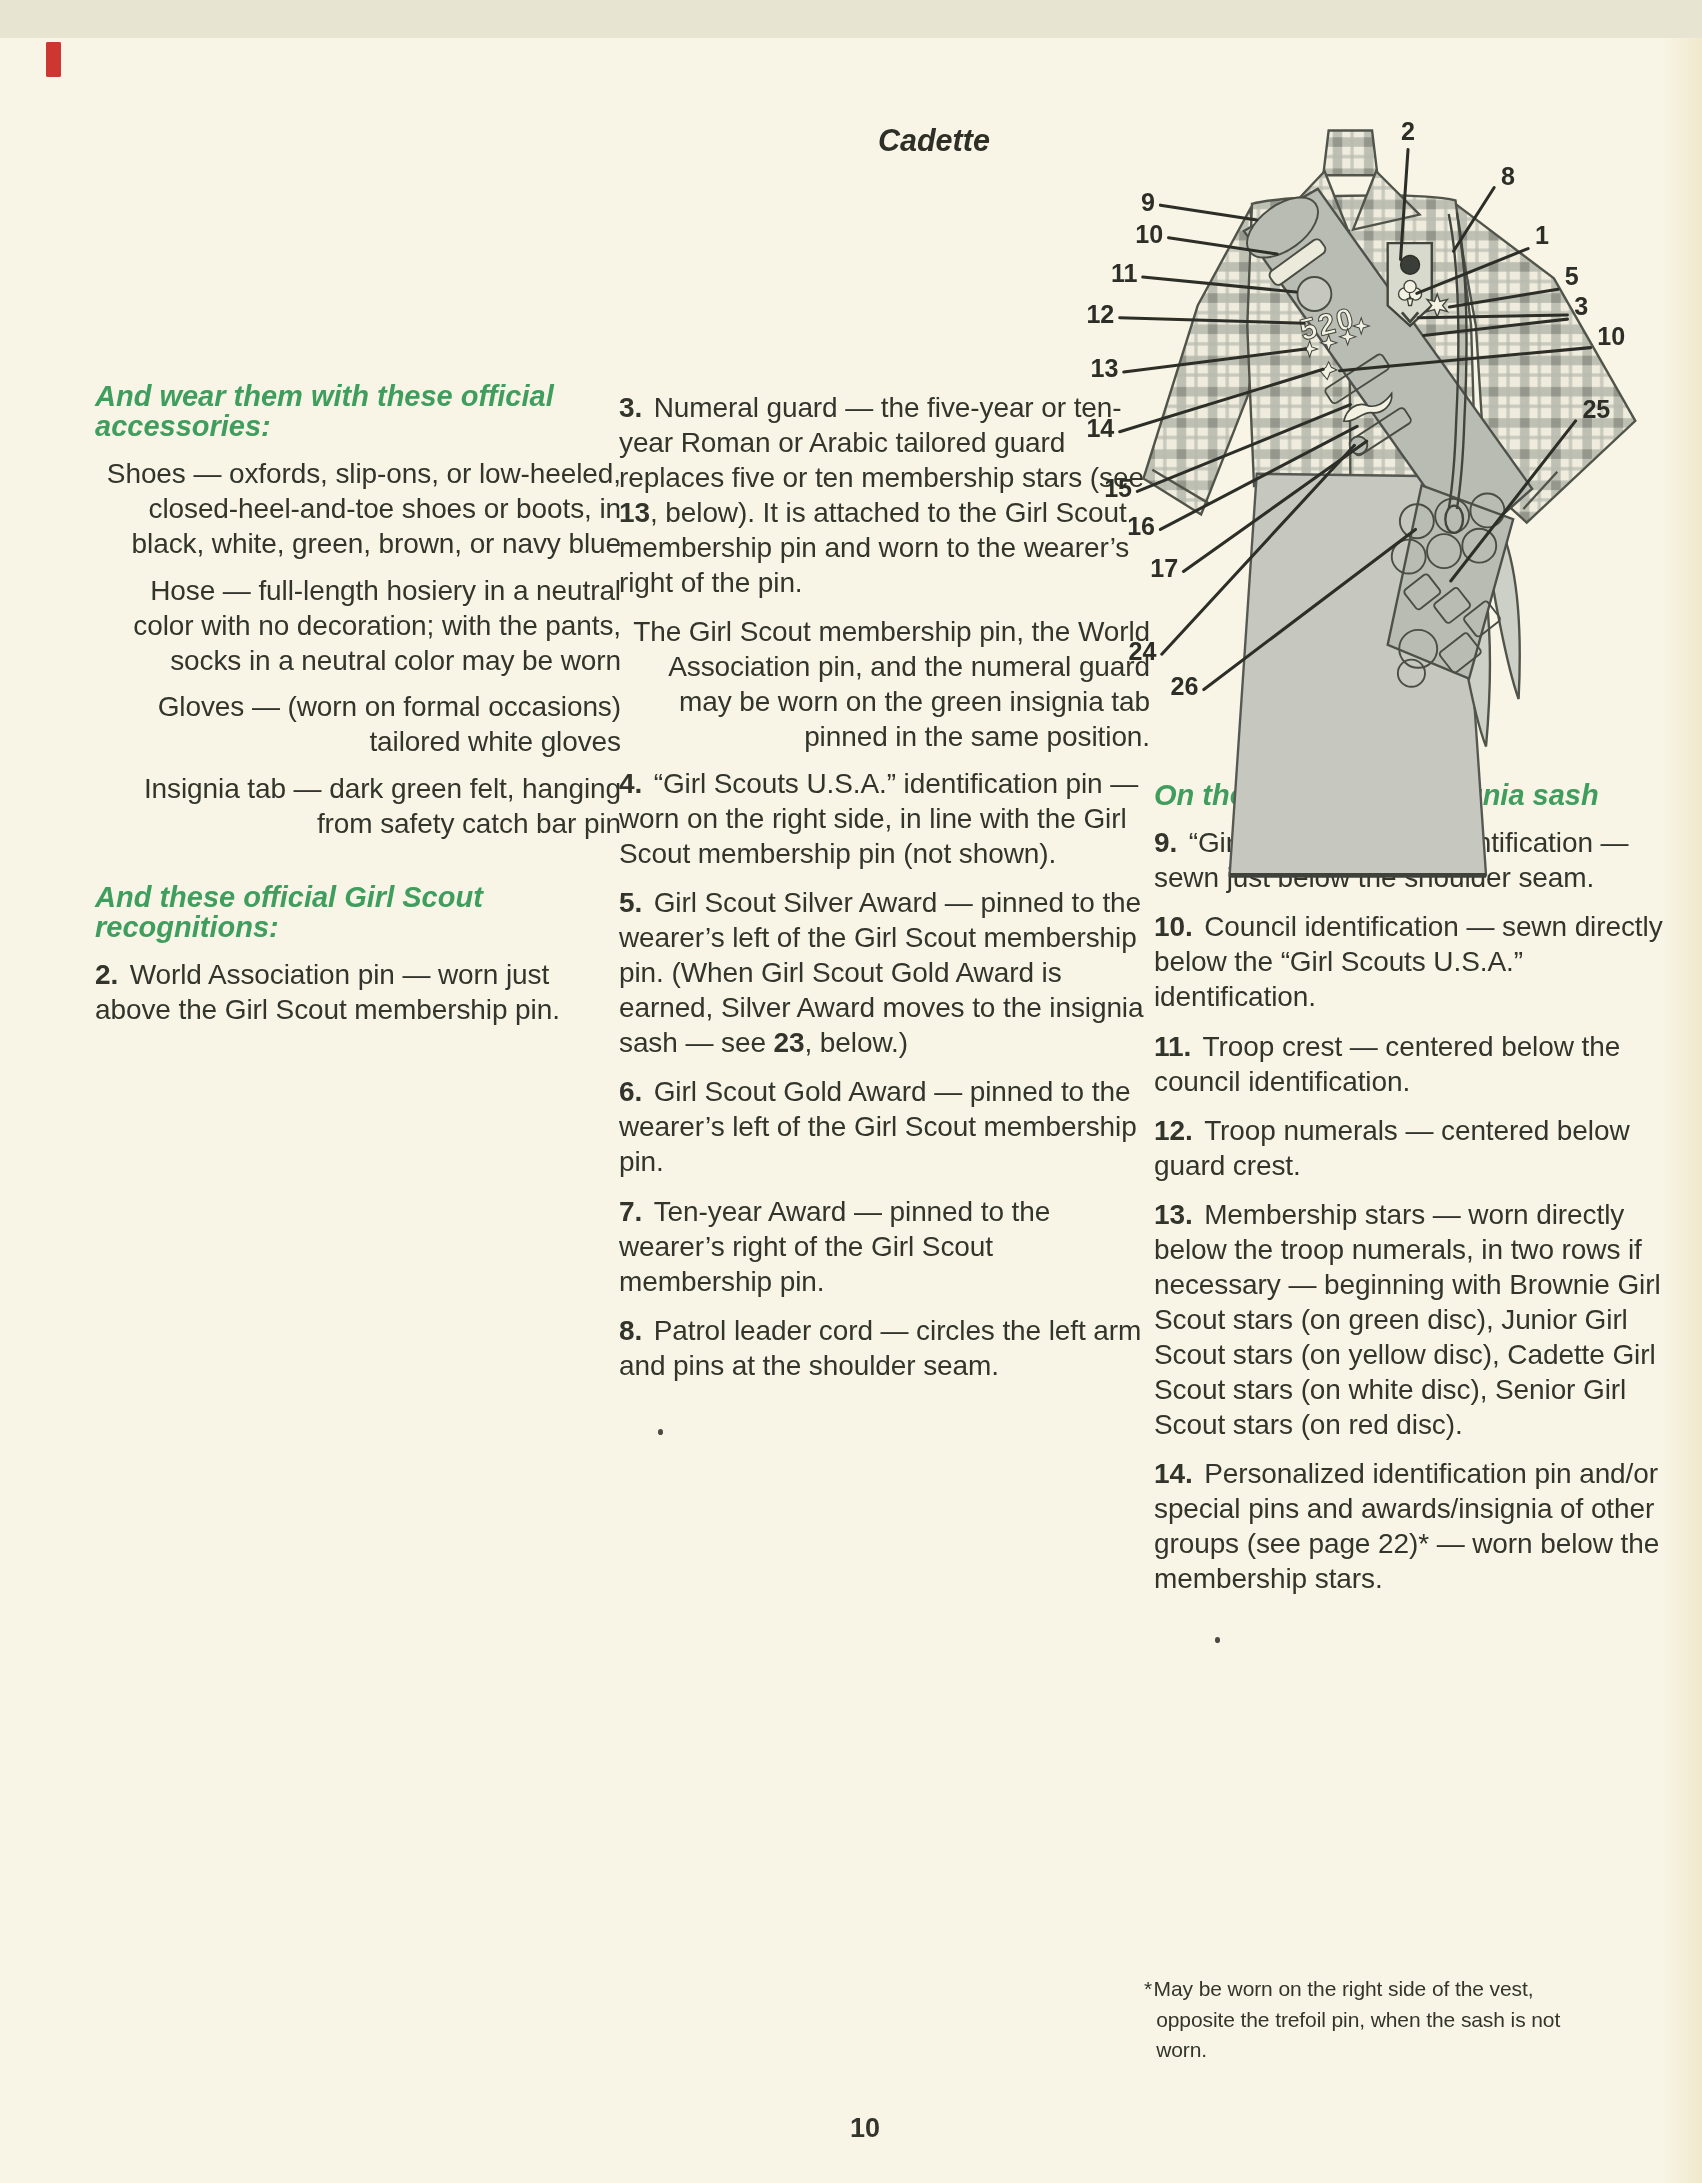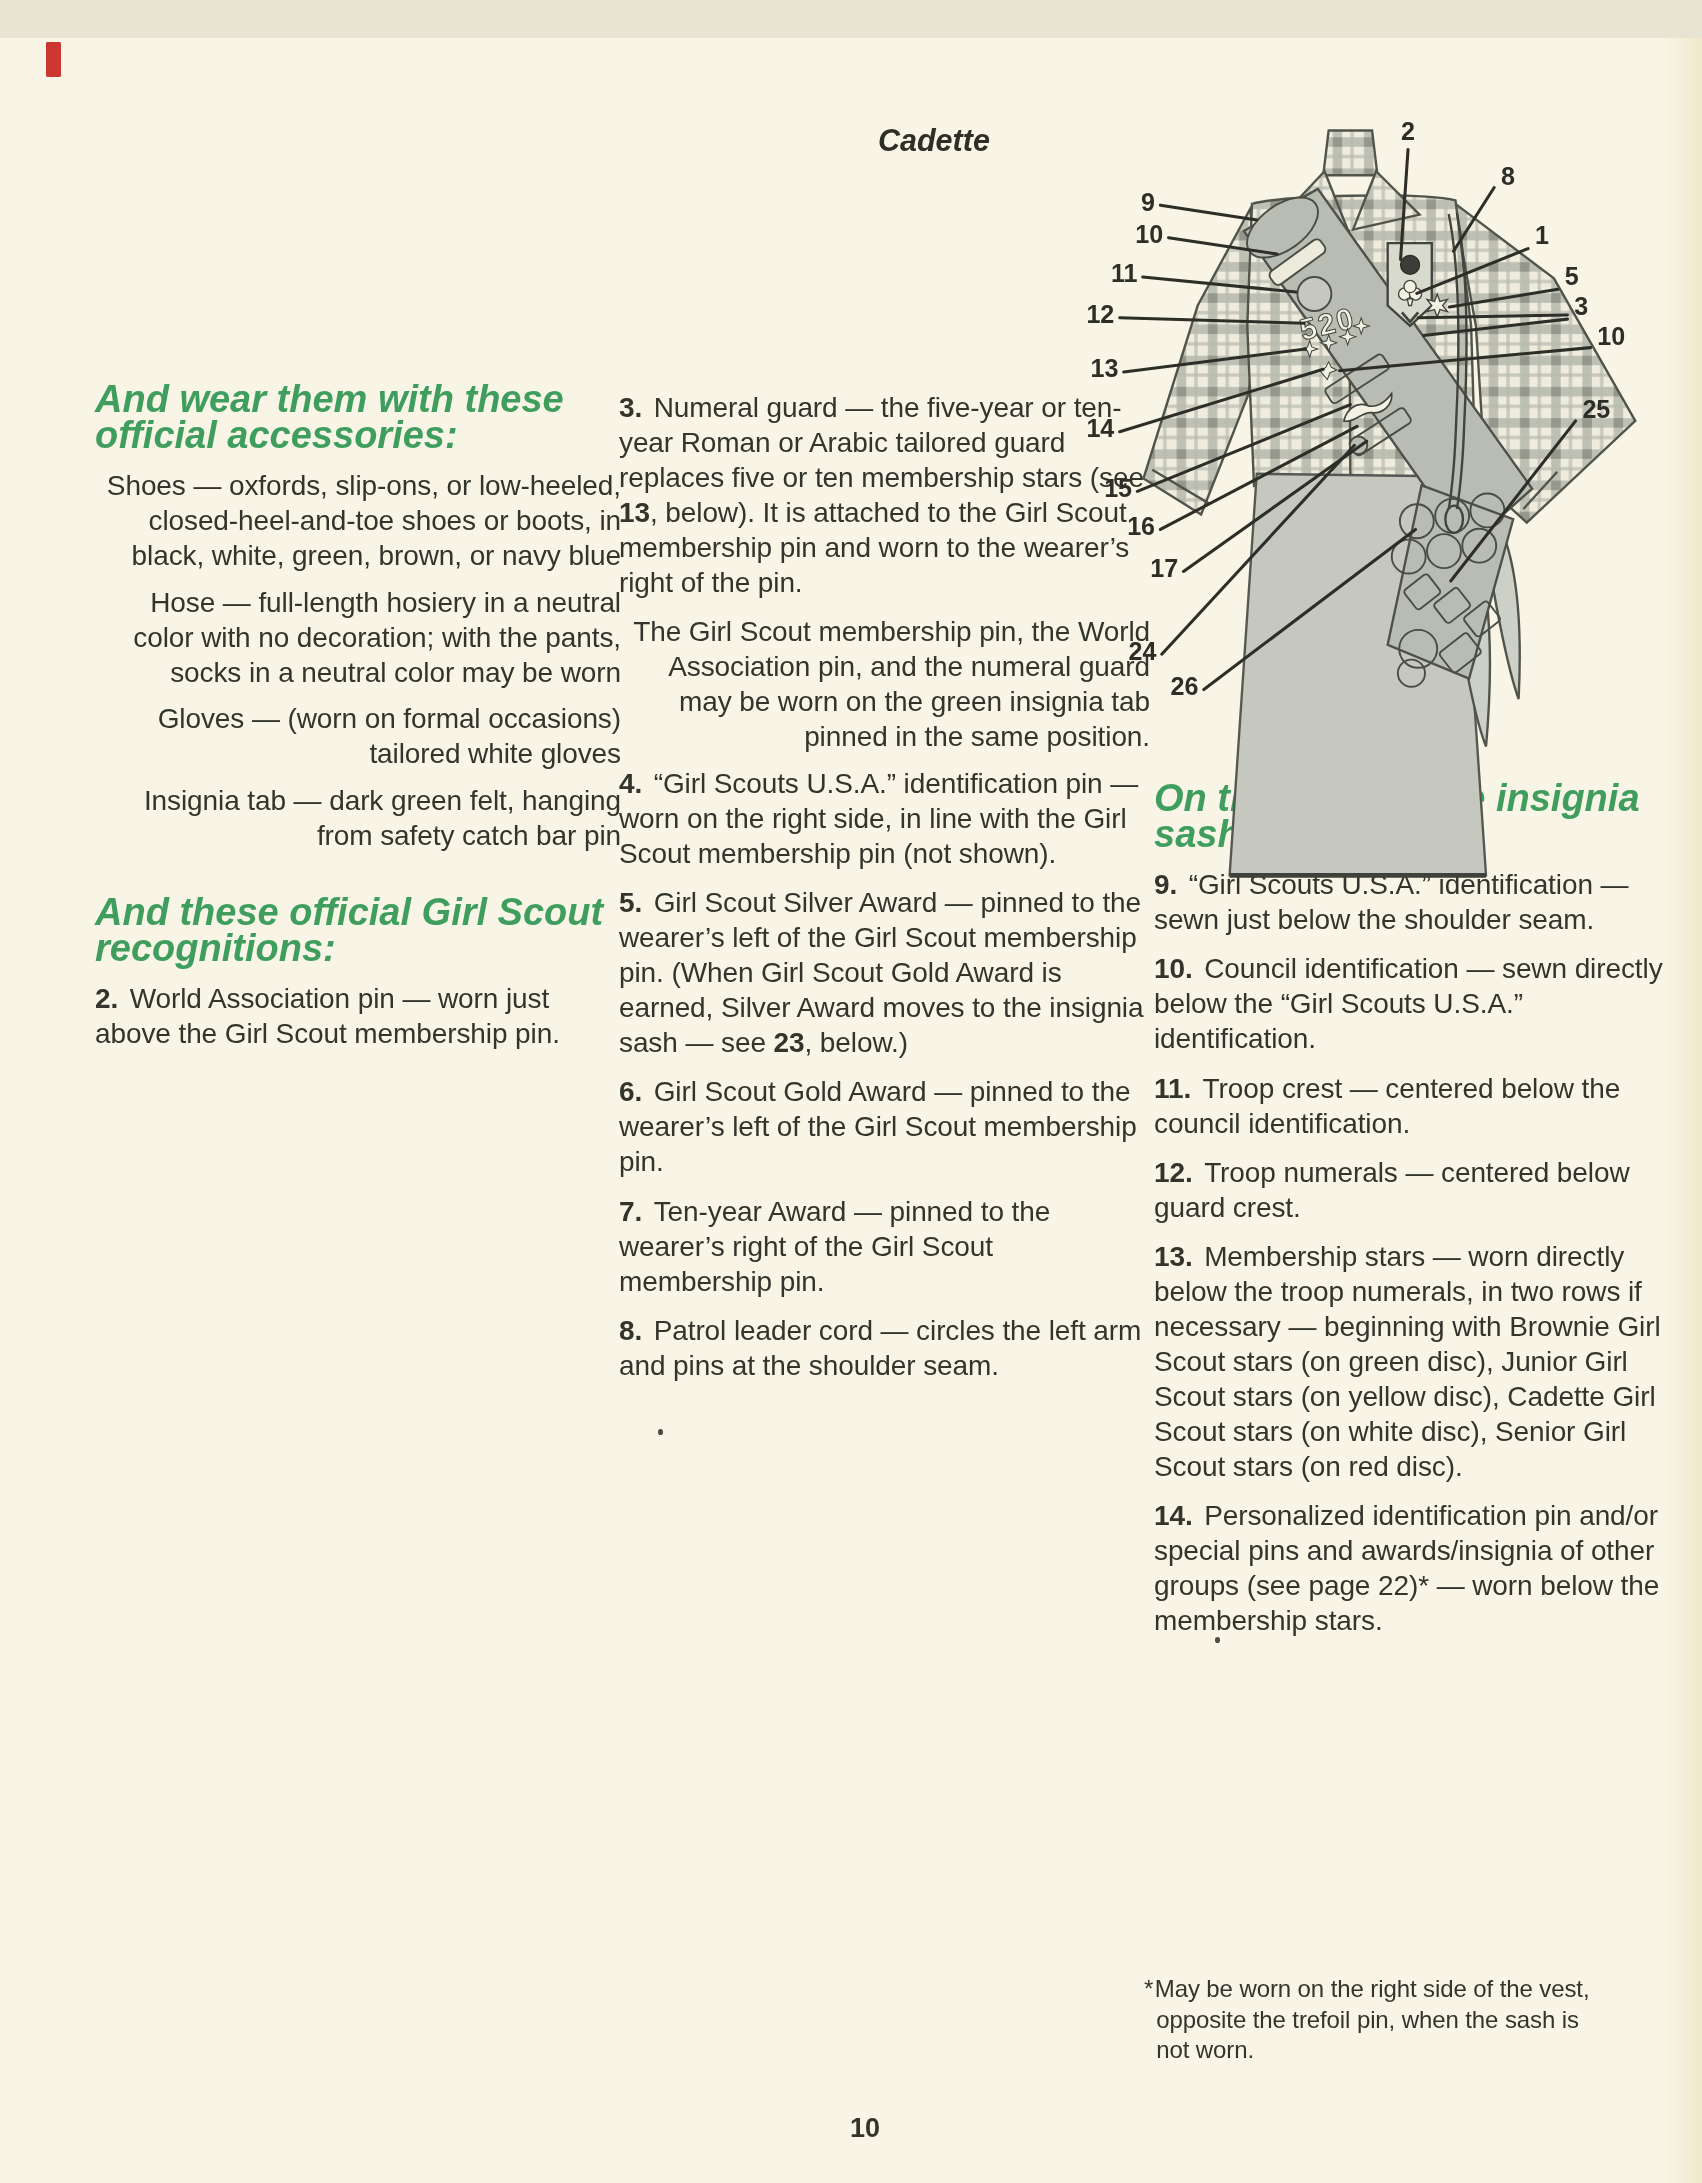--- a/index.html
+++ b/index.html
@@ -35,34 +35,34 @@
     font-size:30.5px;font-weight:bold;font-style:italic;line-height:1;
     color:#2e3028;letter-spacing:0;
   }
   .col{position:absolute;}
   .col-left{left:95px;top:343px;width:526px;}
   .col-middle{left:619px;top:352px;width:531px;}
   .col-right{left:1154px;top:742px;width:526px;}
   .ghead{
     color:var(--green);
     font-weight:bold;font-style:italic;
-    font-size:38px;line-height:36px;
+    font-size:29px;line-height:30px;
     margin:0 0 15px 0;letter-spacing:0;
   }
   .ghead.gap{margin-top:41px;}
   .ghead.sub{margin-top:2.7px;margin-bottom:17.6px;}
   .ghead .up{font-style:normal;}
   .ghead .it{font-style:italic;}
   .para{margin:0 0 11.5px 0;text-align:right;}
   .item{margin:0 0 14.3px 0;}
   .num{font-weight:bold;margin-right:11.5px;}
   .b{font-weight:bold;}
   .footnote{
     position:absolute;left:1144px;top:1936px;width:460px;
-    font-size:24px;line-height:30.5px;
+    font-size:21px;line-height:30.5px;
     padding-left:12.2px;text-indent:-12.2px;
   }
   .fn-marker{letter-spacing:1.4px;}
   .page-number{
     position:absolute;left:850px;top:2077px;
     font-size:27px;font-weight:bold;line-height:1;
   }
   .stray-dot{
     position:absolute;width:5.4px;height:6.1px;border-radius:50%;
     background:#4a4c43;

